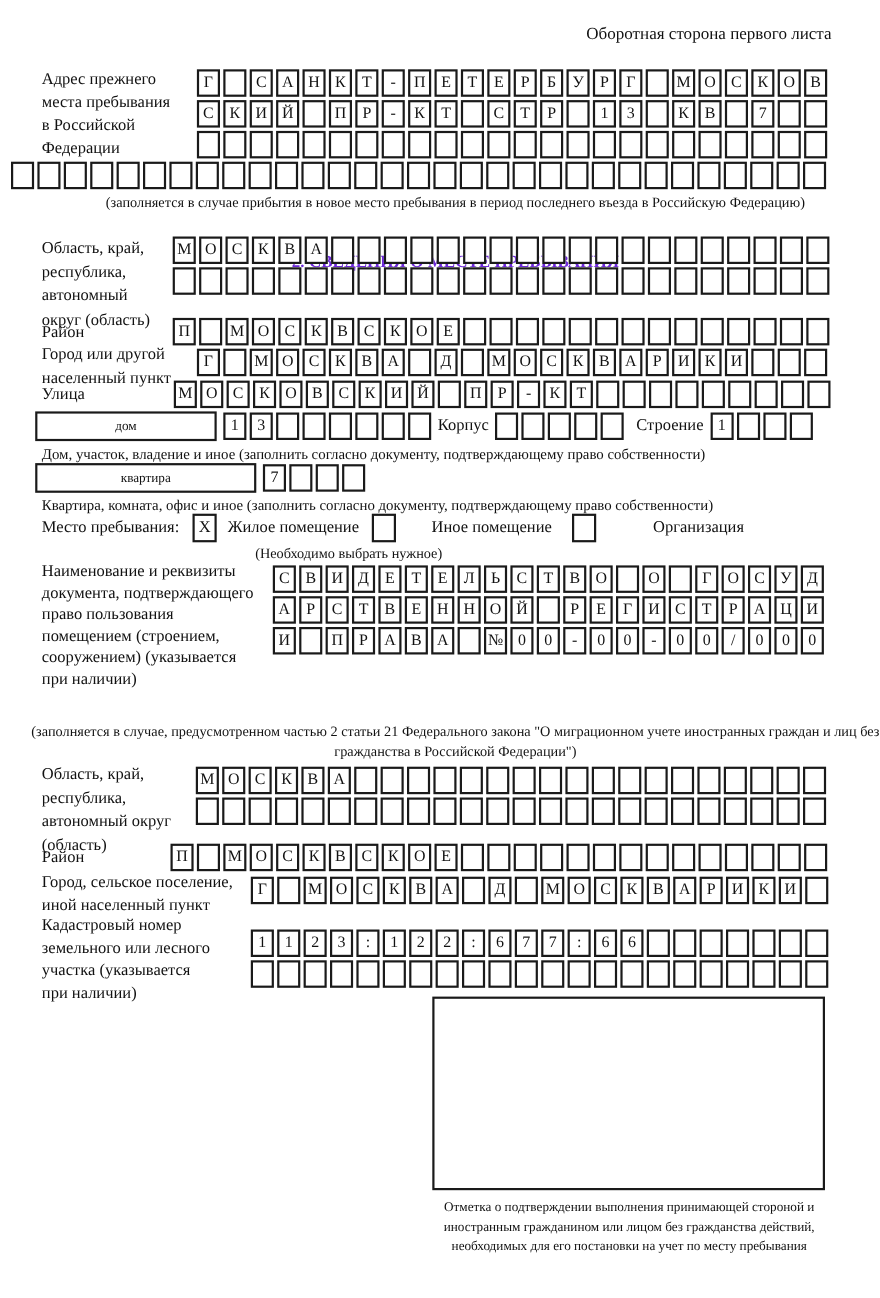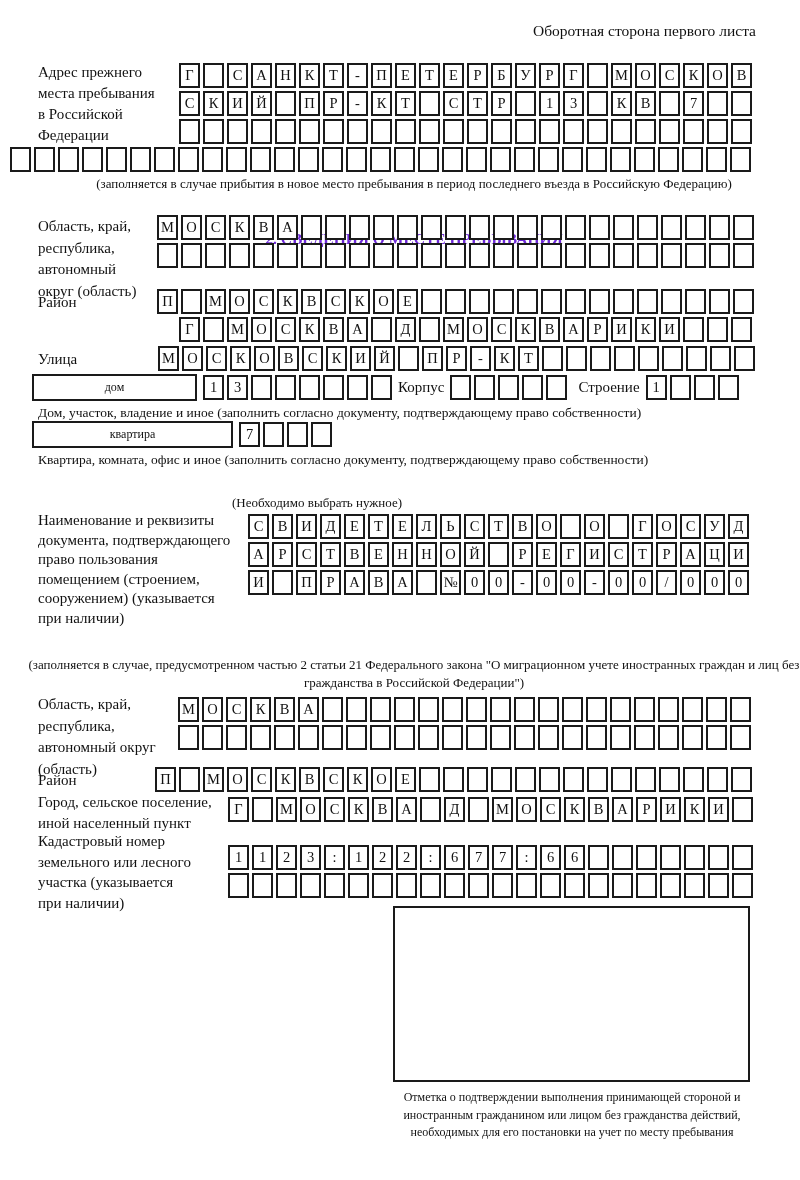--- a/index.html
+++ b/index.html
@@ -256,20 +256,22 @@
       <span class="cell"></span>
       <span class="cell"></span>
       <span class="cell"></span>
       <span class="cell"></span>
       <span class="cell"></span>
       <span class="cell"></span>
       <span class="cell"></span>
       <span class="cell"></span>
     </div>
 
+  <div class="abs lbl lh22" style="top:311px;left:38px;">Город или другой
+населенный пункт</div>
   <div class="abs cellrow" style="top:317px;left:179px;">
       <span class="cell">Г</span>
       <span class="cell"></span>
       <span class="cell">М</span>
       <span class="cell">О</span>
       <span class="cell">С</span>
       <span class="cell">К</span>
       <span class="cell">В</span>
       <span class="cell">А</span>
       <span class="cell"></span>
@@ -353,20 +355,29 @@
     <div class="bigbox" style="width:201px;height:27px;">квартира</div>
     <div class="cellrow" style="margin-left:6px;">
         <span class="cell">7</span>
         <span class="cell"></span>
         <span class="cell"></span>
         <span class="cell"></span>
       </div>
   </div>
   <div class="abs" style="top:452px;left:38px;font-size:13.5px;">Квартира, комната, офис и иное (заполнить согласно документу, подтверждающему право собственности)</div>
 
+  <div class="abs inlinerow" style="top:467px;left:38px;">
+    <span class="lbl">Место пребывания:</span>
+    <span class="chk" style="margin-left:12px;">X</span>
+    <span class="lbl" style="margin-left:10px;">Жилое помещение</span>
+    <span class="chk" style="margin-left:12px;"></span>
+    <span class="lbl" style="margin-left:32px;">Иное помещение</span>
+    <span class="chk" style="margin-left:18px;"></span>
+    <span class="lbl" style="margin-left:52px;">Организация</span>
+  </div>
   <div class="abs note" style="top:495px;left:0;width:634px;">(Необходимо выбрать нужное)</div>
 
   <div class="abs lbl lh195" style="top:511px;left:38px;">Наименование и реквизиты
 документа, подтверждающего
 право пользования
 помещением (строением,
 сооружением) (указывается
 при наличии)</div>
   <div class="abs cellrow" style="top:514px;left:248px;">
       <span class="cell">С</span>

